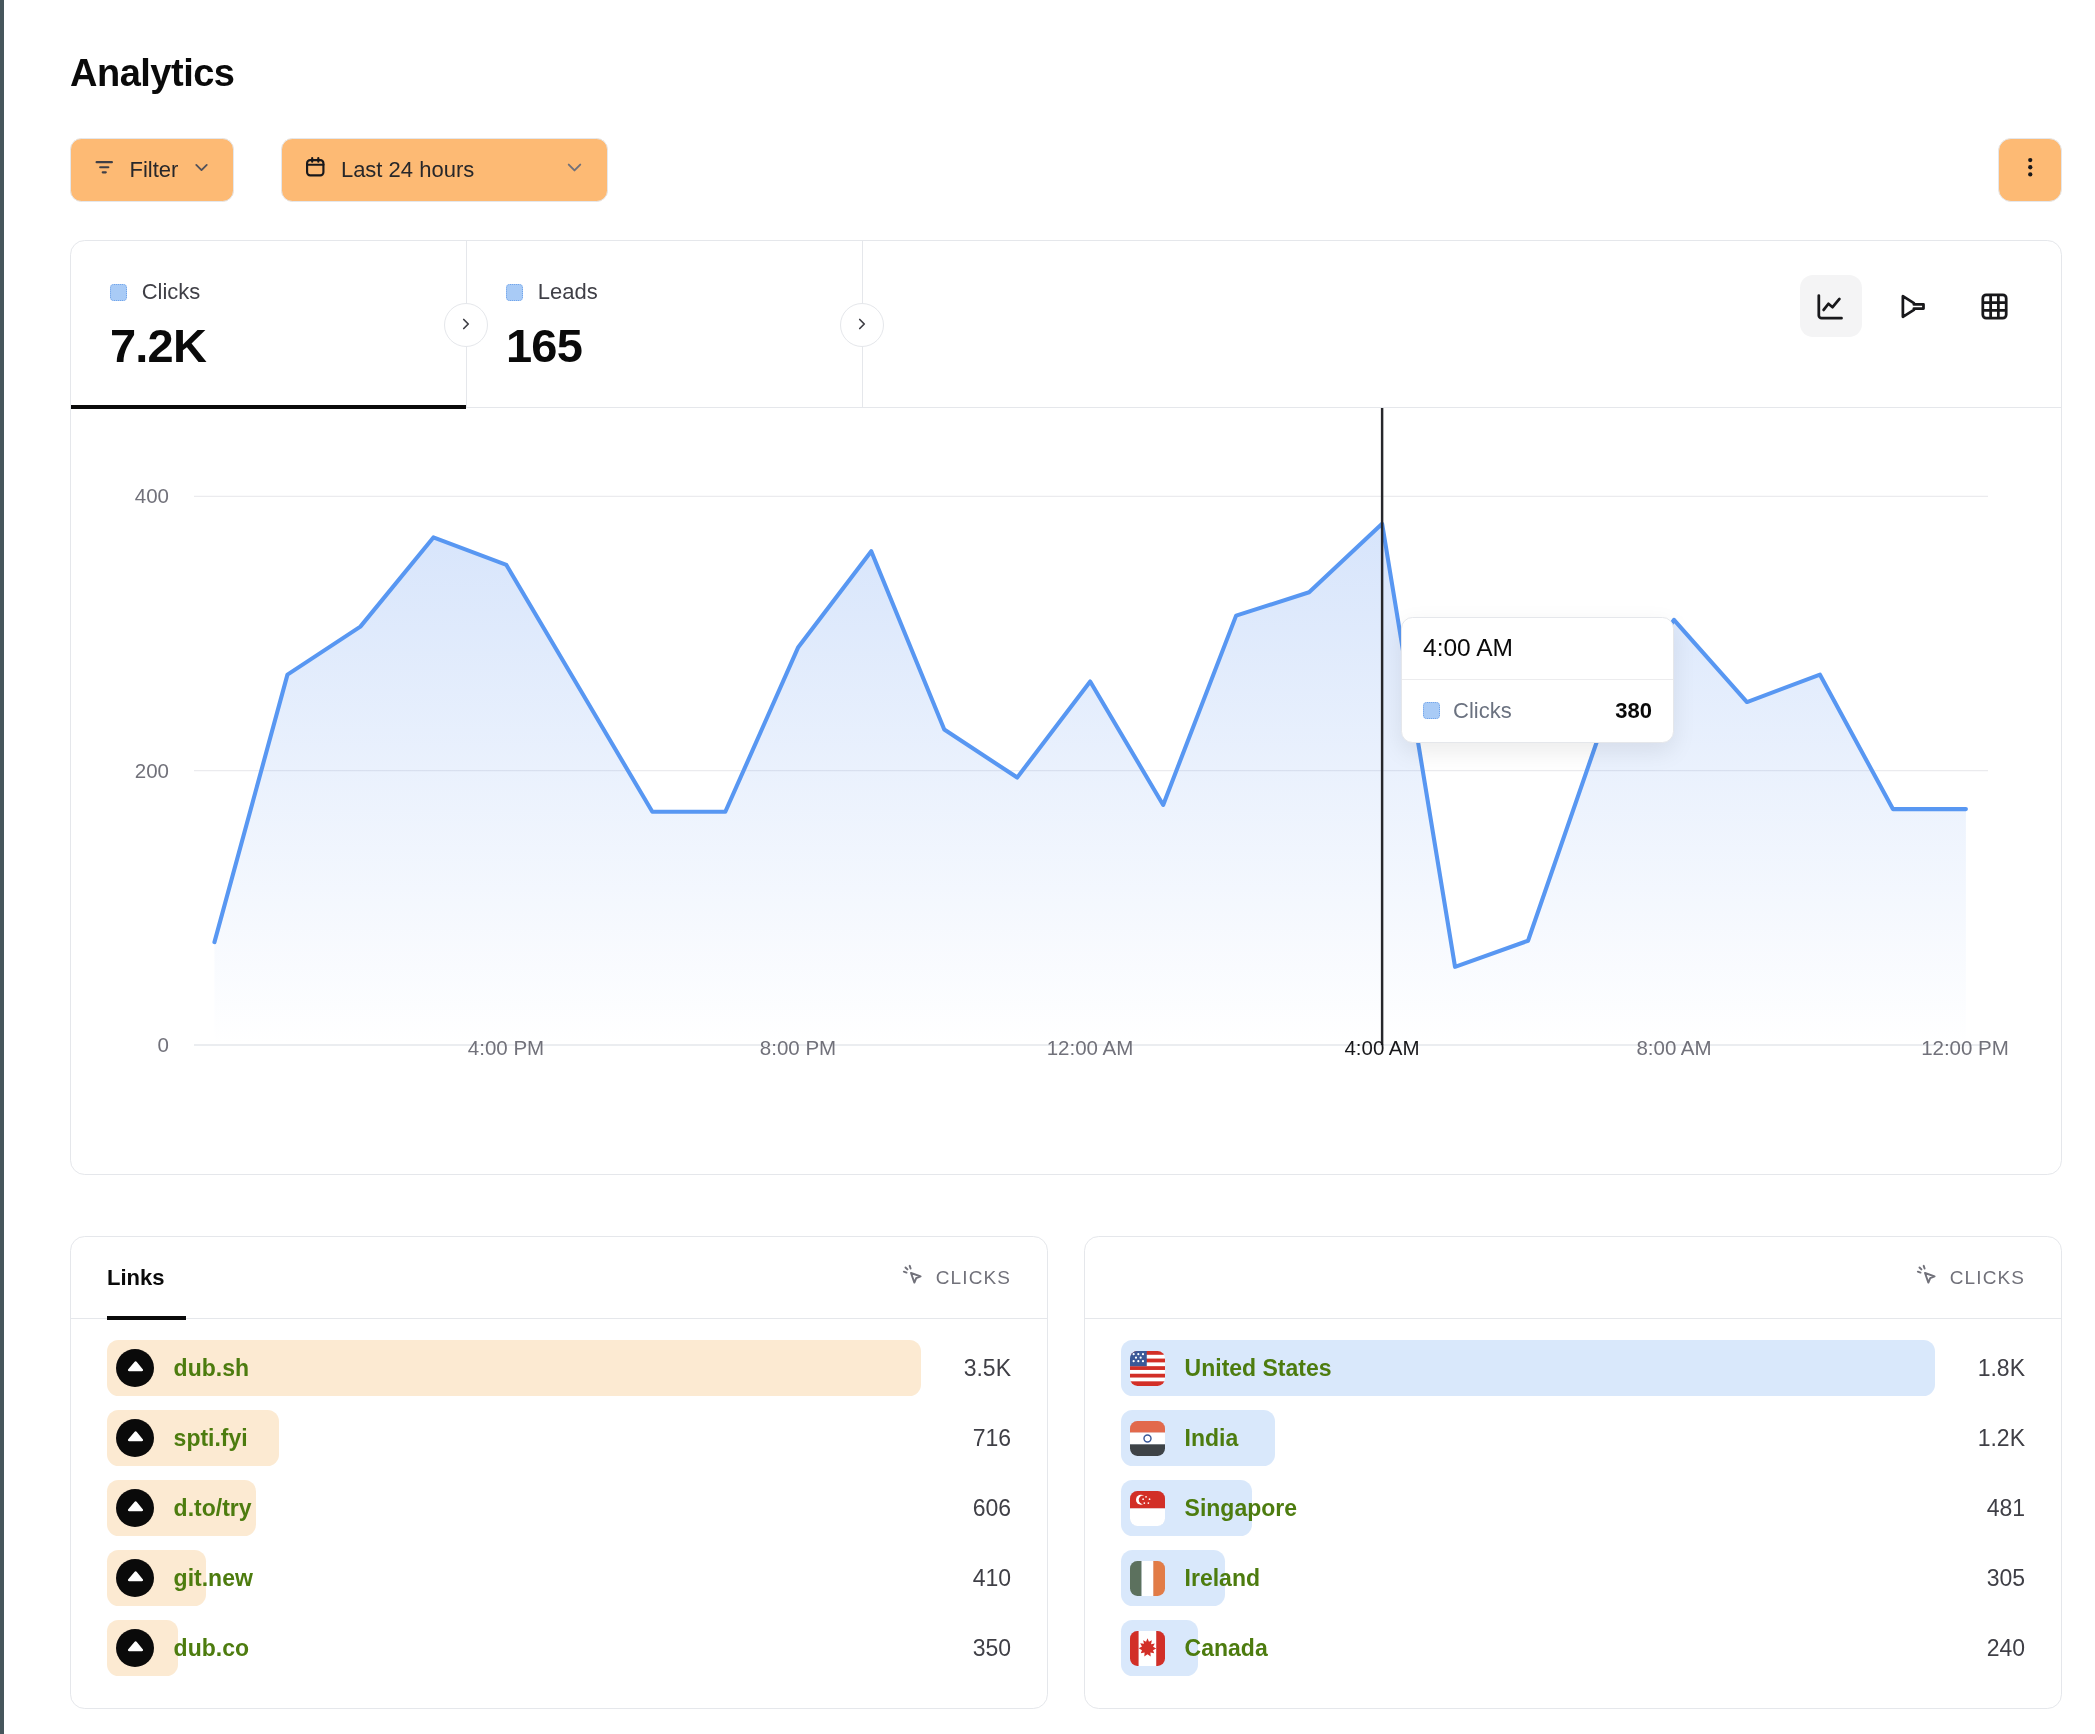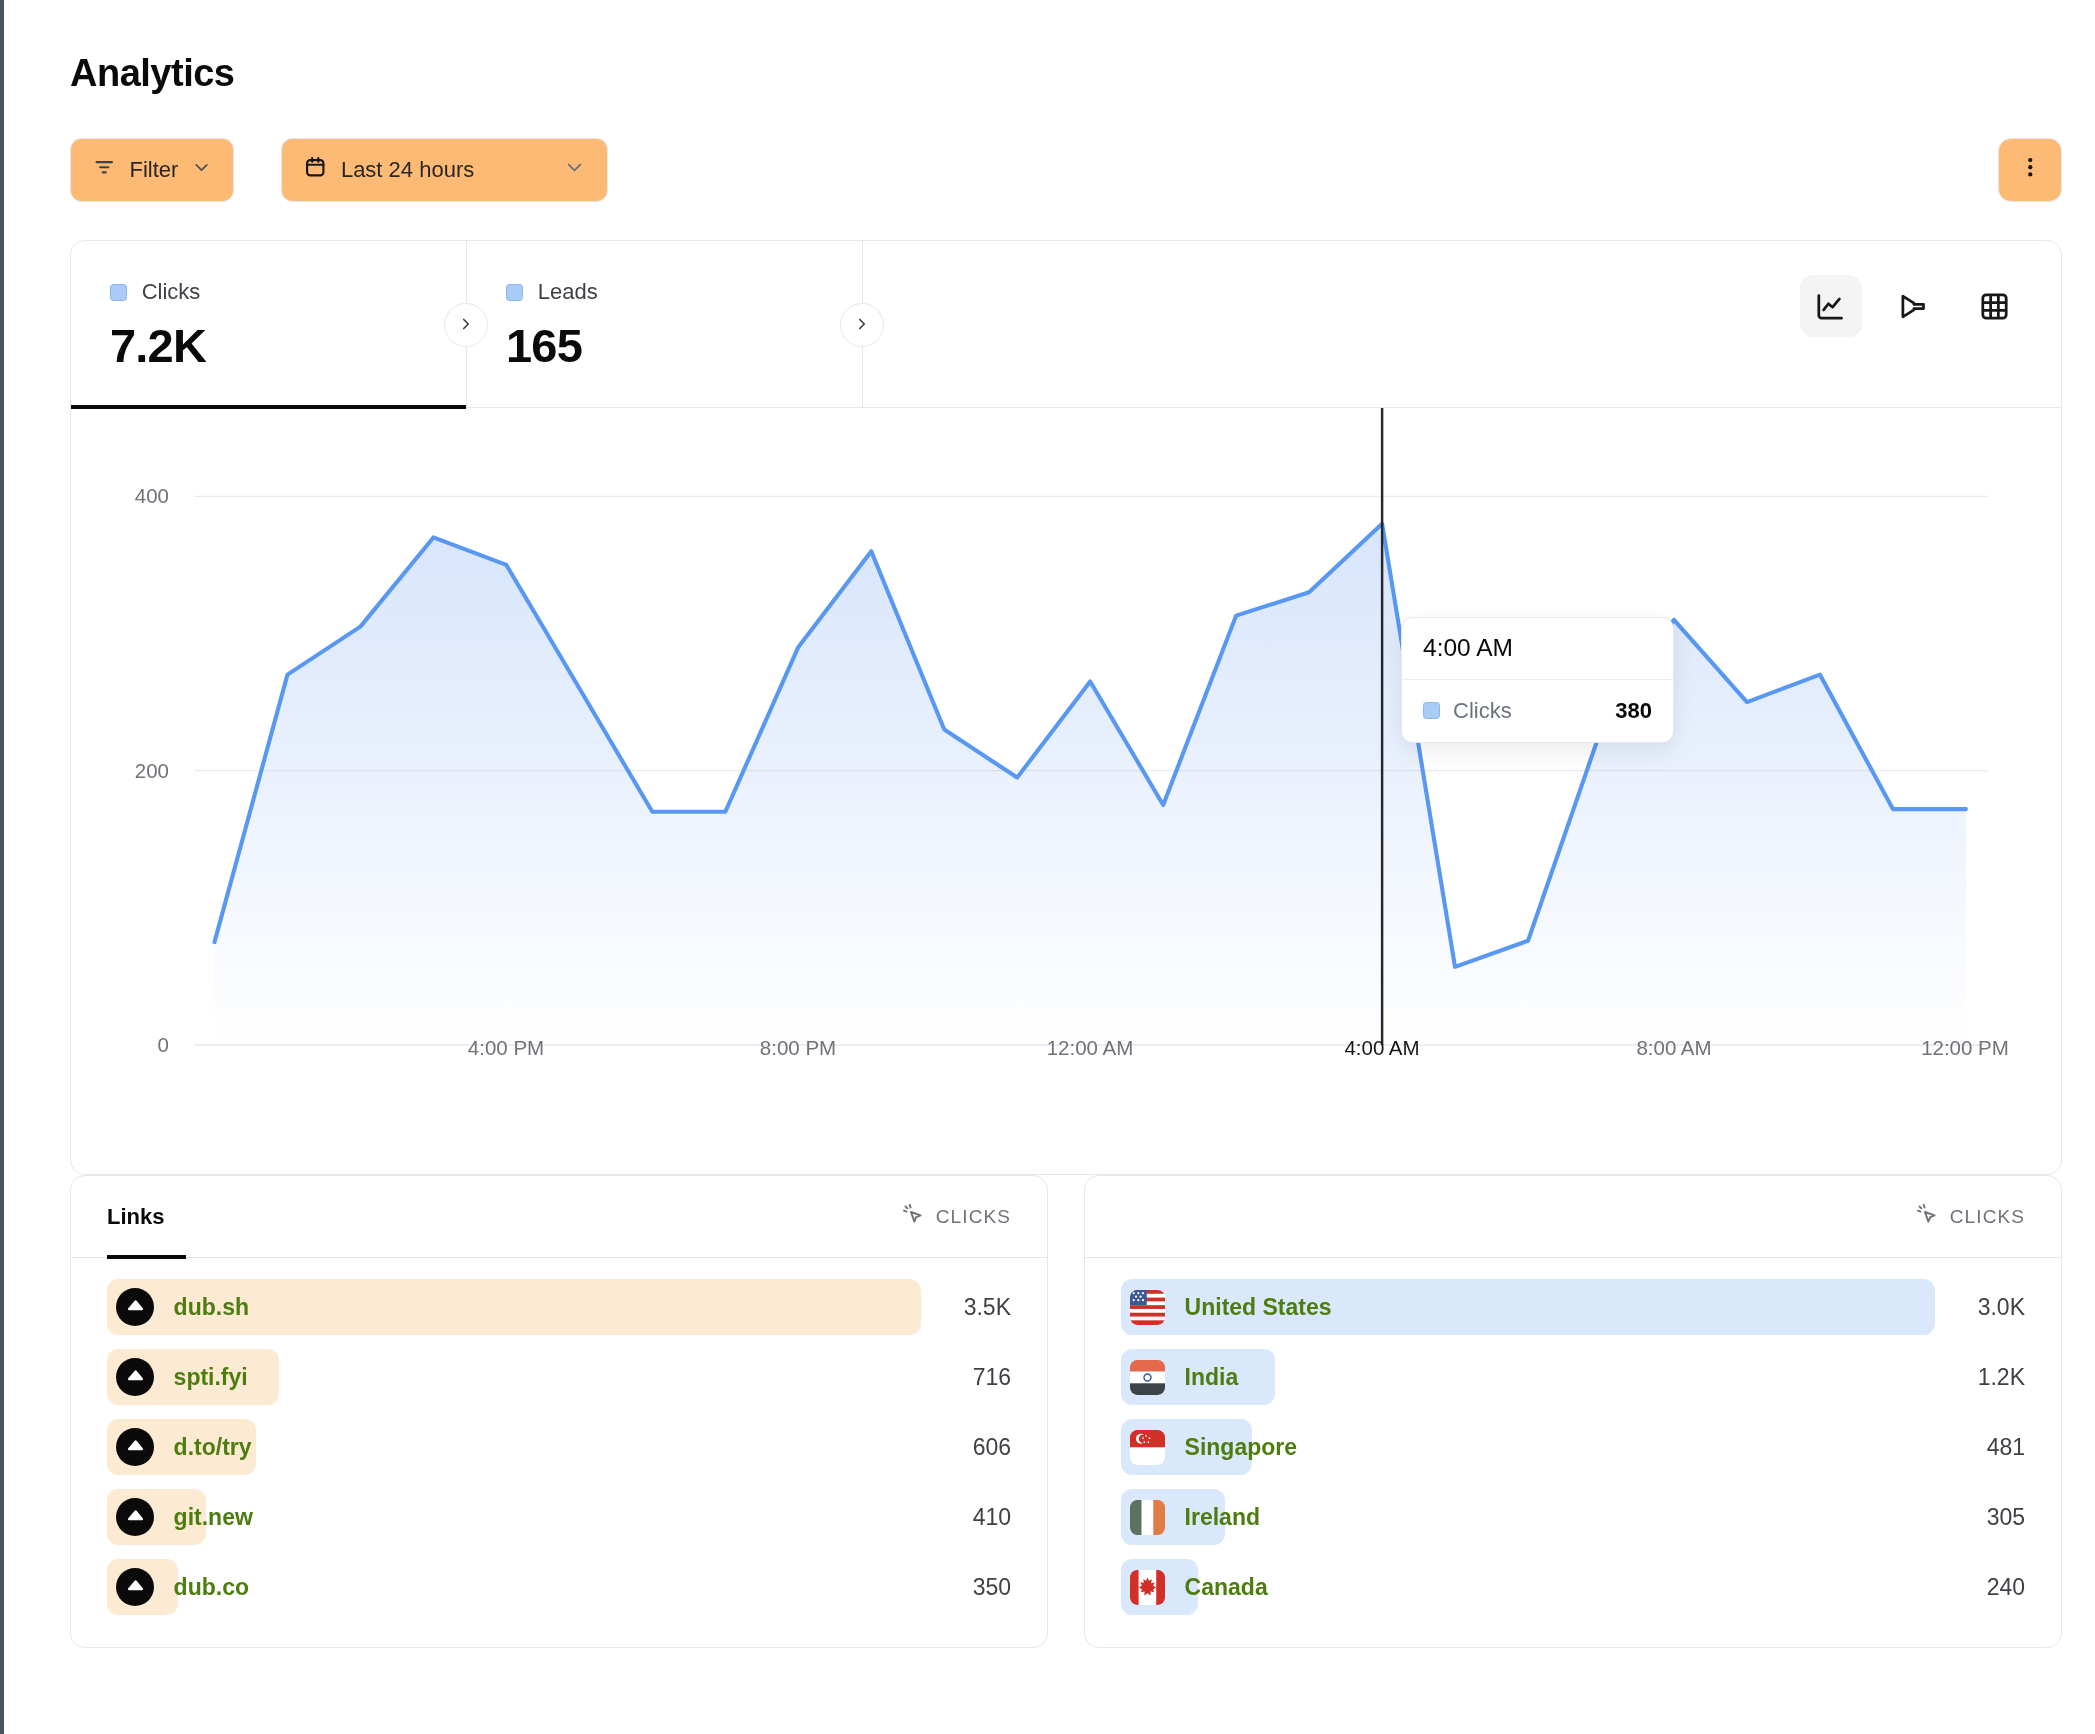--- a/index.html
+++ b/index.html
@@ -60,21 +60,21 @@
   .tooltip {
     position:absolute; width:273px; background:#fff; border:1.2px solid #e5e7eb; border-radius:11.5px;
     box-shadow:0 8.2px 23px rgba(0,0,0,.08); z-index:5; overflow:hidden;
   }
   .tooltip-head { padding:16.4px 21px; font-size:24.5px; color:#0a0a0a; border-bottom:1.2px solid #ececee; }
   .tooltip-row { display:flex; align-items:center; gap:13px; padding:18px 21px; font-size:22px; }
   .tooltip-row .t-series { color:#6b7280; }
   .tooltip-row .t-value { margin-left:auto; font-weight:700; color:#0a0a0a; }
 
   
-  .panels { display:flex; gap:36px; }
+  .panels { display:flex; gap:36px; margin-top:61px; }
   .panel { flex:1; border:1.2px solid #e5e7eb; border-radius:14.7px; background:#fff; height:473px; }
   .panel-head { height:82px; padding:0 36px; display:flex; align-items:center; border-bottom:1.2px solid #e5e7eb; }
   .panel-tabs { display:flex; gap:43px; height:100%; align-items:center; }
   .ptab { position:relative; height:100%; display:flex; align-items:center; font-size:22px; font-weight:600; color:#a1a1aa; cursor:pointer; }
   .ptab.active { color:#0a0a0a; }
   .ptab.active::after { content:""; position:absolute; left:0; bottom:-1.6px; height:3.3px; width:100%; min-width:79px; background:#0a0a0a; }
   .metric { margin-left:auto; display:flex; align-items:center; gap:10.6px; font-size:19px; font-weight:500; letter-spacing:1.1px; color:#71717a; }
   .rows { padding:21px 36px 0 36px; }
   .lrow { position:relative; height:56px; margin-bottom:14px; display:flex; align-items:center; cursor:pointer; }
   .bar { position:absolute; left:0; top:0; bottom:0; border-radius:11.5px; }
@@ -342,21 +342,21 @@
                     <circle cx="8.9" cy="2.2" r=".75"></circle>
                     <circle cx="4.1" cy="4.6" r=".75"></circle>
                     <circle cx="7.3" cy="4.6" r=".75"></circle>
                     <circle cx="2.5" cy="7" r=".75"></circle>
                     <circle cx="5.7" cy="7" r=".75"></circle>
                     <circle cx="8.9" cy="7" r=".75"></circle>
                   </g>
                 </svg>
               </span>
               <span class="row-label">United States</span>
-              <span class="row-value">3.0K</span>
+              <span class="row-value">1.8K</span>
             </div>
           </div>
           <div class="lrow">
             <div class="bar" style="width: 17%; background: rgb(217, 232, 251);"></div>
             <div class="row-content">
               <span class="flag">
                 <svg width="35" height="35" viewBox="0 0 24 24">
                   <rect width="24" height="8" fill="#e2694c"></rect>
                   <rect y="8" width="24" height="8" fill="#fff"></rect>
                   <rect y="16" width="24" height="8" fill="#3e4347"></rect>

